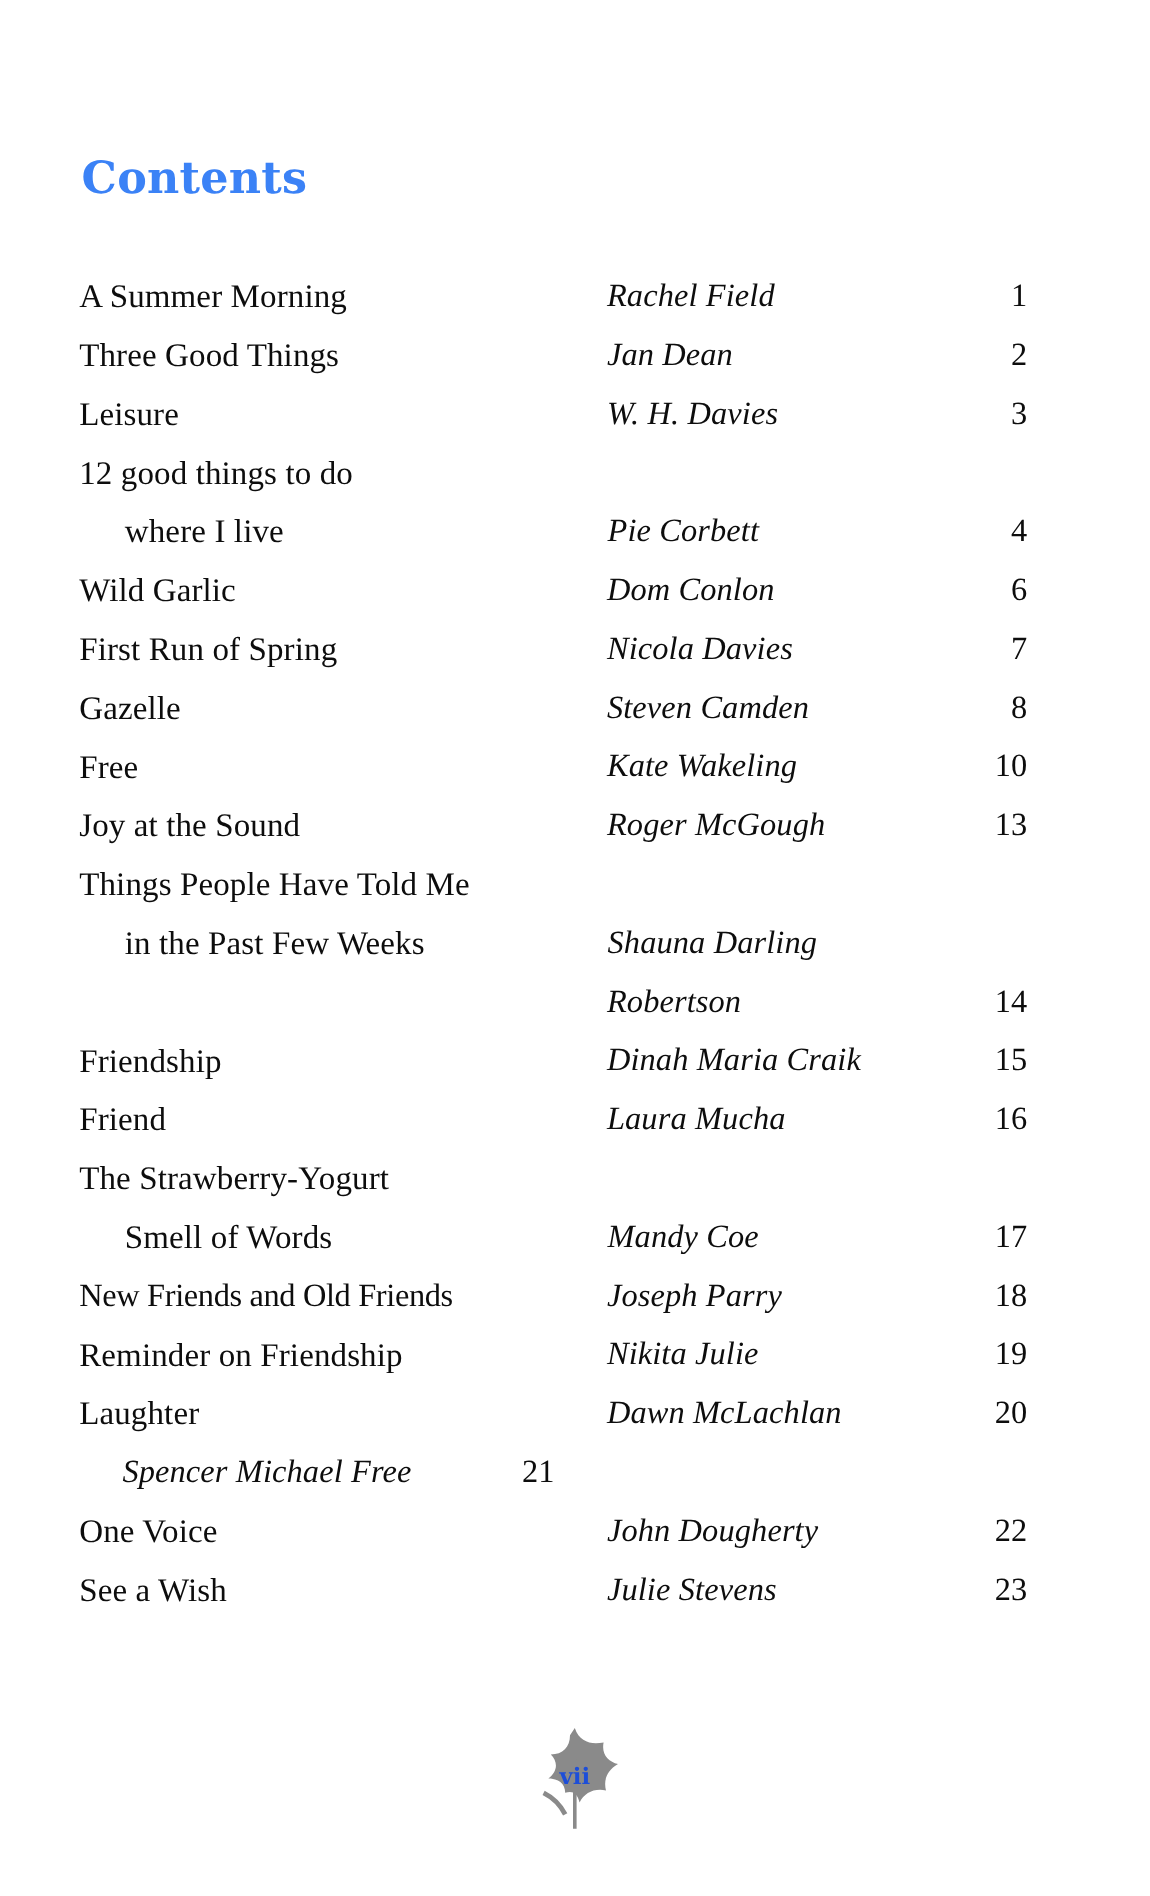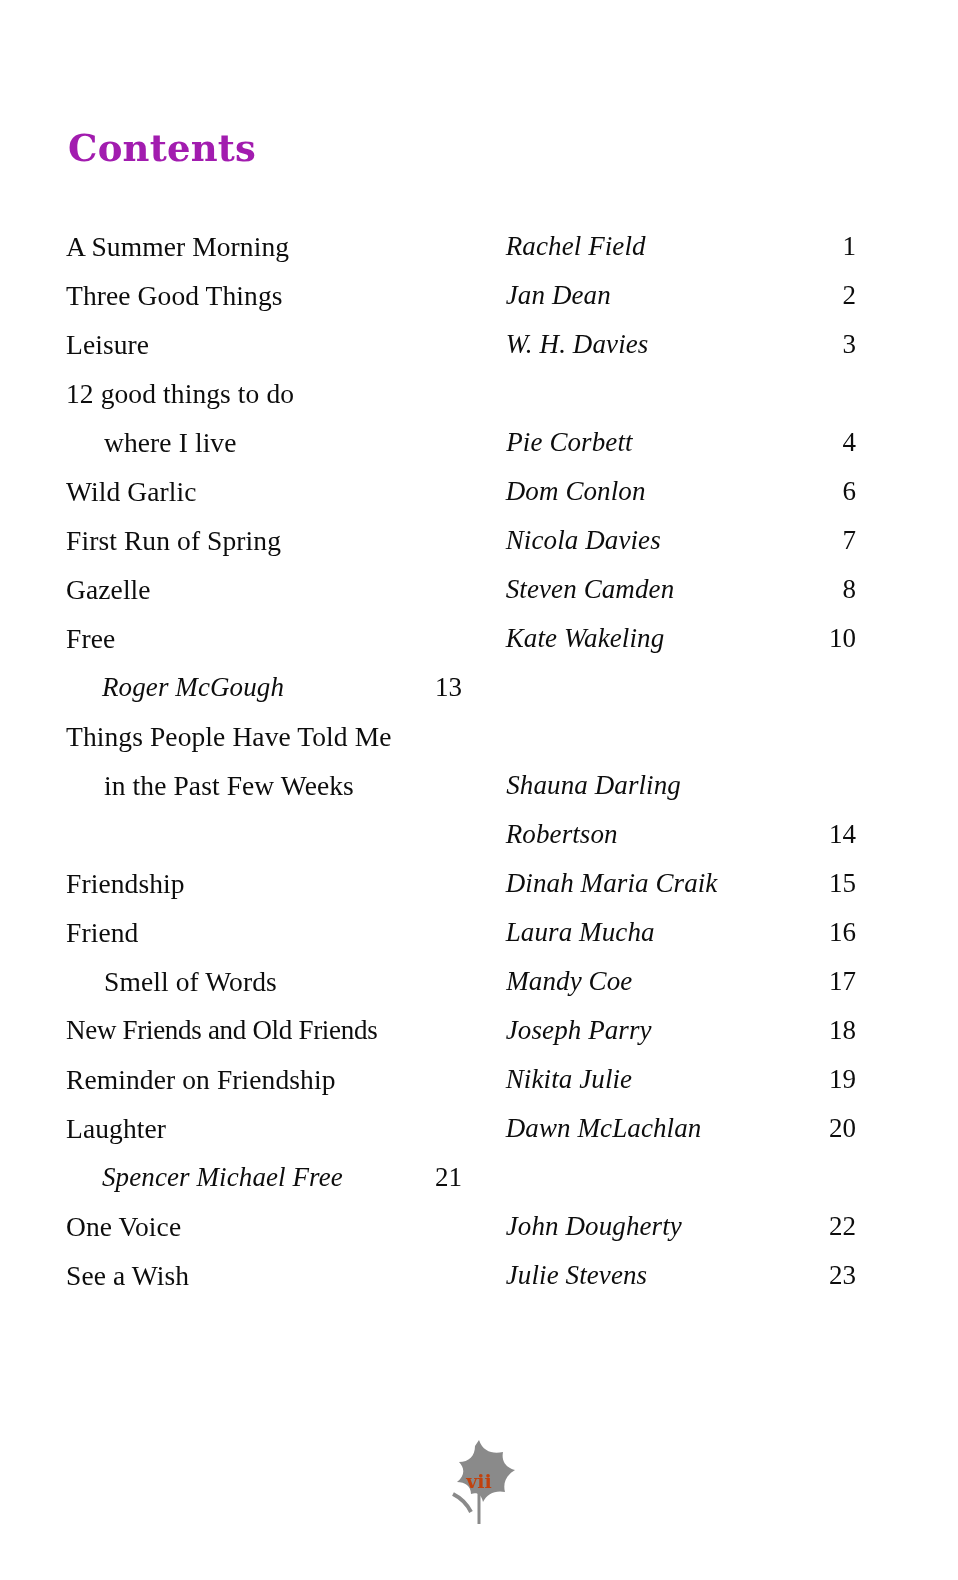--- a/index.html
+++ b/index.html
@@ -22,21 +22,21 @@
     height: 1580px;
   }
   .title {
     position: absolute;
     left: 68px;
     top: 126px;
     font-family: "DejaVu Serif", "Liberation Serif", serif;
     font-weight: bold;
     font-size: 37px;
     letter-spacing: 0.2px;
-    color: #a21caf;
+    color: #3b82f6;
   }
   .toc {
     position: absolute;
     left: 66px;
     top: 222px;
     width: 790px;
   }
   .row {
     display: flex;
     align-items: flex-end;
@@ -93,21 +93,21 @@
   }
   .folio {
     position: absolute;
     width: 96px;
     top: 38px;
     left: 0;
     text-align: center;
     font-family: "DejaVu Serif", "Liberation Serif", serif;
     font-weight: bold;
     font-size: 19px;
-    color: #c2410c;
+    color: #1d4ed8;
   }
 </style>
 </head>
 <body>
 
 <div class="page">
 
   <div class="title">Contents</div>
 
   <div class="toc" id="toc">
@@ -150,20 +150,21 @@
         <div class="c-title">Gazelle</div>
         <div class="c-author">Steven Camden</div>
         <div class="c-page">8</div>
       </div>
       <div class="row">
         <div class="c-title">Free</div>
         <div class="c-author">Kate Wakeling</div>
         <div class="c-page">10</div>
       </div>
       <div class="row">
+        <div class="c-title">Joy at the Sound</div>
         <div class="c-author">Roger McGough</div>
         <div class="c-page">13</div>
       </div>
       <div class="row">
         <div class="c-title">Things People Have Told Me</div>
         <div class="c-author"></div>
         <div class="c-page"></div>
       </div>
       <div class="row">
         <div class="c-title indent">in the Past Few Weeks</div>
@@ -177,20 +178,25 @@
       </div>
       <div class="row">
         <div class="c-title">Friendship</div>
         <div class="c-author">Dinah Maria Craik</div>
         <div class="c-page">15</div>
       </div>
       <div class="row">
         <div class="c-title">Friend</div>
         <div class="c-author">Laura Mucha</div>
         <div class="c-page">16</div>
+      </div>
+      <div class="row">
+        <div class="c-title">The Strawberry-Yogurt</div>
+        <div class="c-author"></div>
+        <div class="c-page"></div>
       </div>
       <div class="row">
         <div class="c-title indent">Smell of Words</div>
         <div class="c-author">Mandy Coe</div>
         <div class="c-page">17</div>
       </div>
       <div class="row">
         <div class="c-title wide">New Friends and Old Friends</div>
         <div class="c-author">Joseph Parry</div>
         <div class="c-page">18</div>

